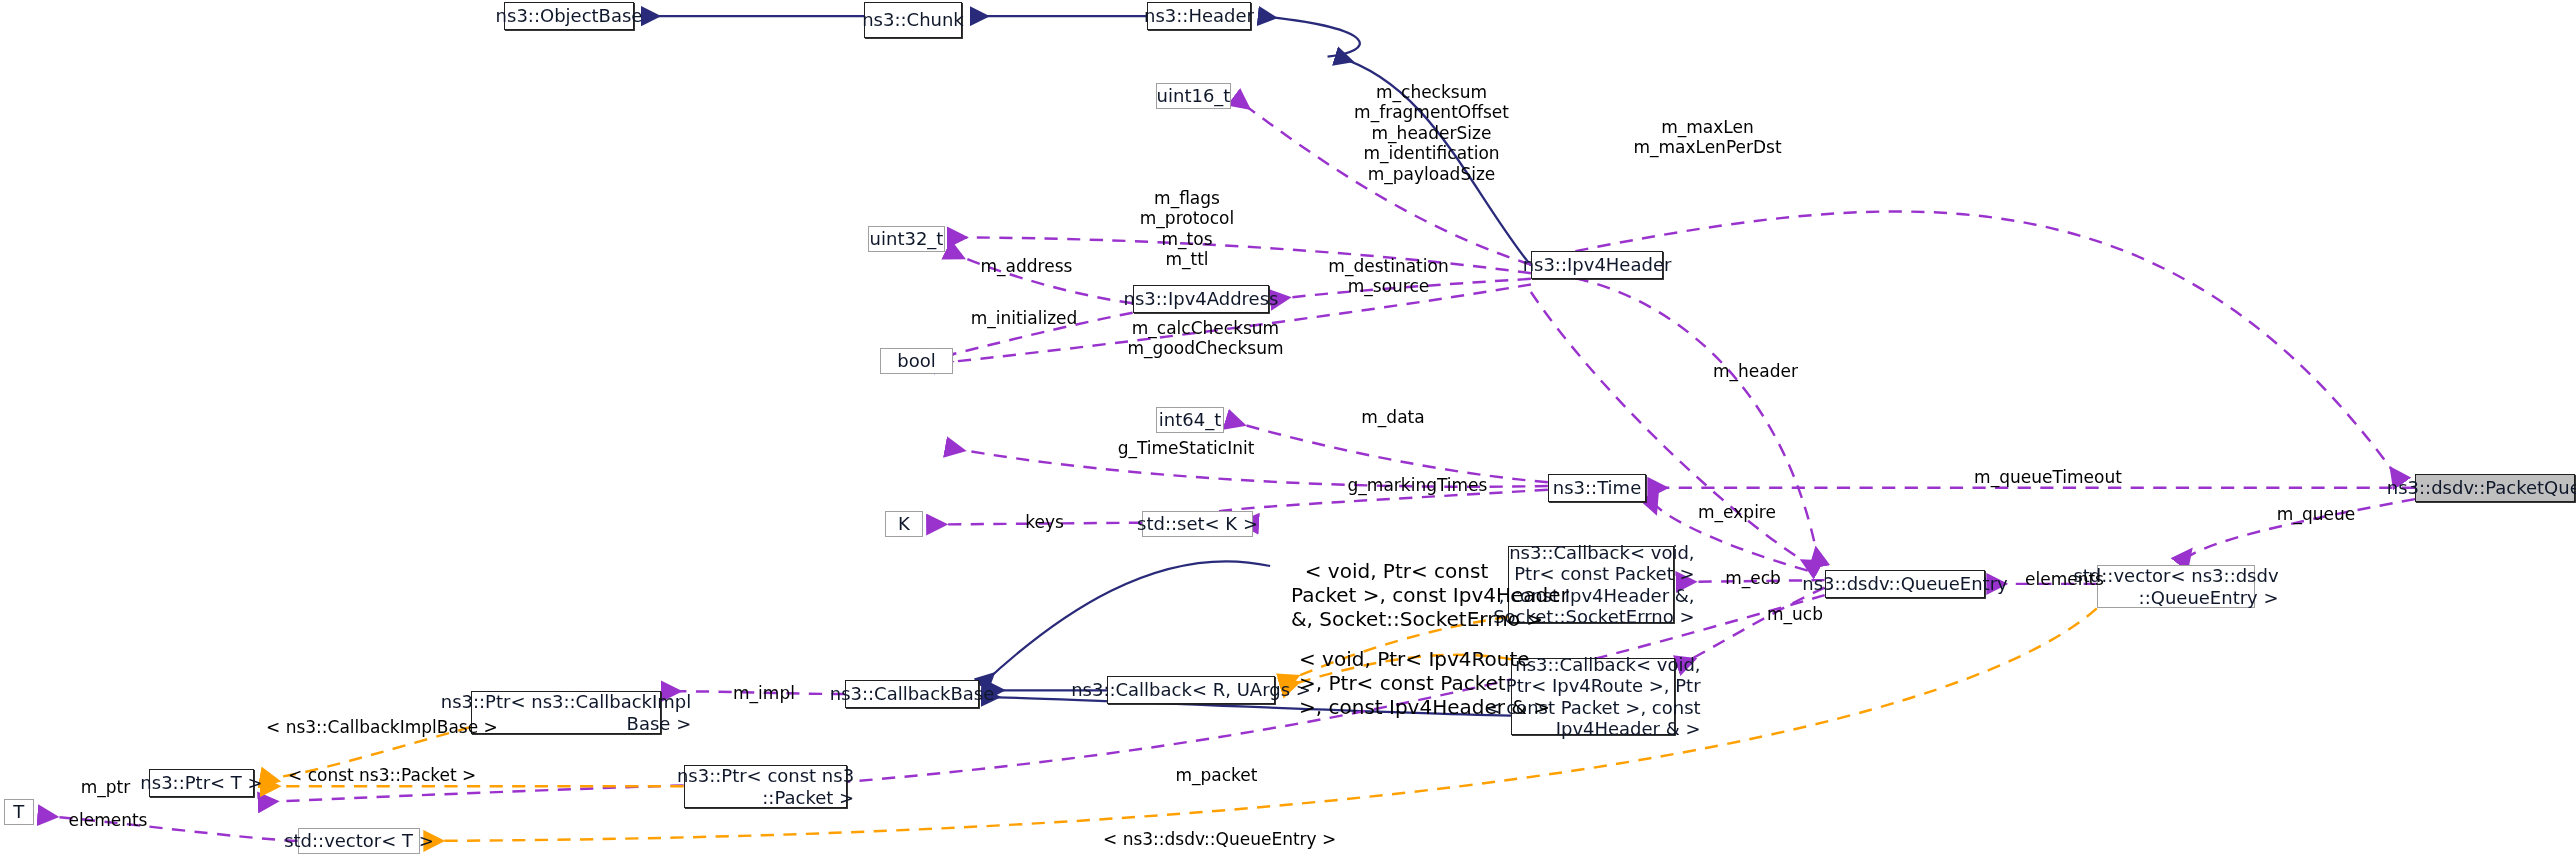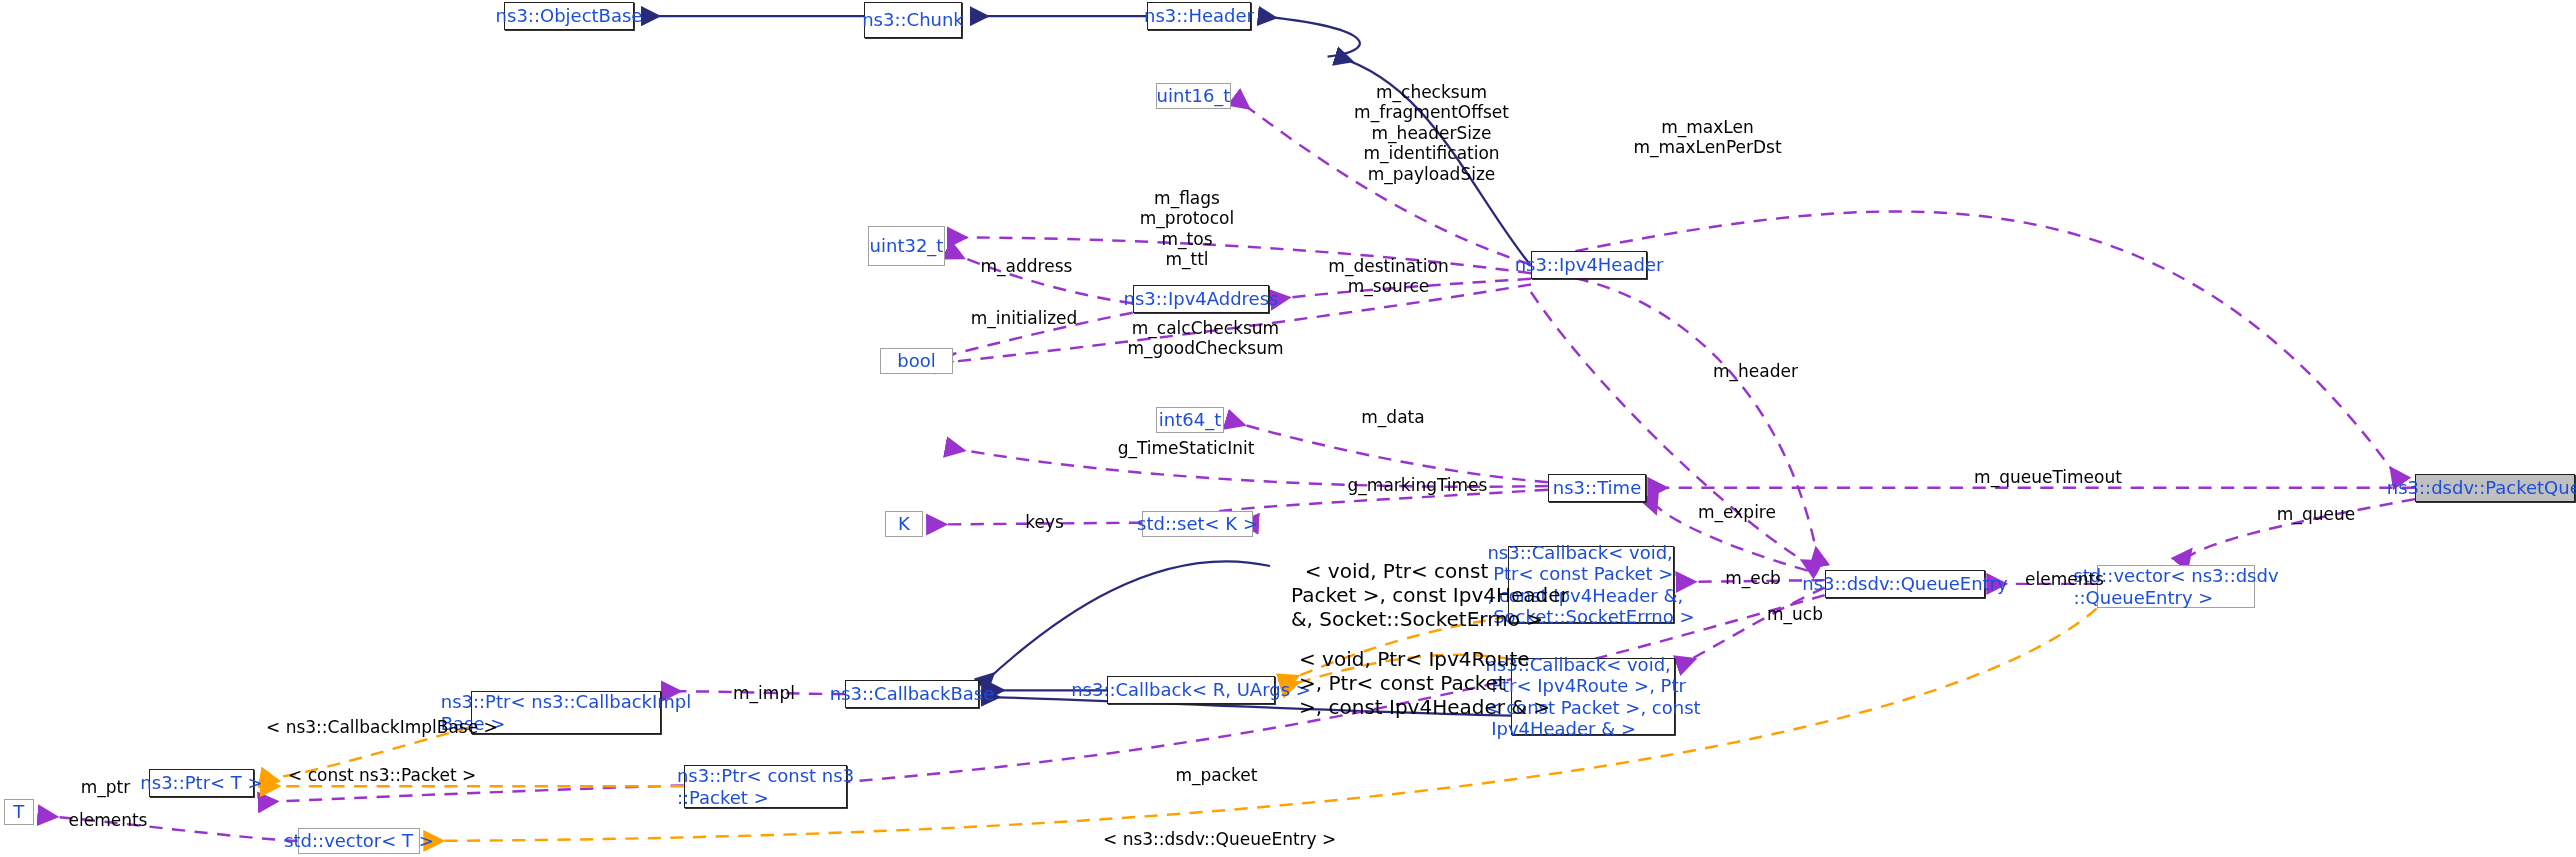--- a/index.html
+++ b/index.html
@@ -1,20 +1,20 @@
 <!DOCTYPE html>
 <html style="font-size:15px"><head>
 <meta charset="utf-8">
 <style>
   html,body{margin:0;padding:0;background:#ffffff;}
   body{font-family:"DejaVu Sans", sans-serif;}
   #stage{position:relative;width:2576px;height:858px;background:#fff;overflow:hidden;}
   svg.edges{position:absolute;left:0;top:0;width:2576px;height:858px;}
   .node{position:absolute;box-sizing:border-box;display:flex;align-items:center;justify-content:center;
-        text-align:left;line-height:1.18;white-space:pre;color:#1d4ed8;background:#fff;}
+        text-align:right;line-height:1.18;white-space:pre;color:#0f172a;background:#fff;}
   .node.plain{border:0.9px solid #a0a0a0;font-size:18px;}
   .node.strong{border:0.9px solid #202020;box-shadow:0.9px 0.9px 0 0 #202020;font-size:18px;}
   .node.current{border:0.9px solid #202020;box-shadow:0.9px 0.9px 0 0 #202020;background:#c0c0c0;font-size:18px;}
   .elabel{position:absolute;font-size:17px;color:#000;white-space:pre;text-align:center;line-height:1.2;}
   .elabel.tpl{font-size:20px;}
 </style>
 </head>
 <body>
 
 <div id="stage">
@@ -75,22 +75,22 @@
       <path d="M 726 835 L 278 835"></path>
       <path d="M 2227 646 C 2100 760 1600 888 452 893"></path>
     </g>
   </svg>
 
   <div id="nodes">
       <div class="node strong" style="left: 504px; top: 1.9px; width: 130px; height: 28px;">ns3::ObjectBase</div>
       <div class="node strong" style="left: 864px; top: 1.9px; width: 98px; height: 36px;">ns3::Chunk</div>
       <div class="node strong" style="left: 1147px; top: 1.9px; width: 104px; height: 28px;">ns3::Header</div>
       <div class="node plain" style="left: 1156px; top: 83px; width: 75px; height: 26px;">uint16_t</div>
-      <div class="node plain" style="left: 868px; top: 226px; width: 77px; height: 40px;">uint32_t</div>
-      <div class="node strong" style="left: 1531px; top: 251px; width: 116px; height: 28px;">ns3::Ipv4Header</div>
+      <div class="node plain" style="left: 868px; top: 226px; width: 77px; height: 26px;">uint32_t</div>
+      <div class="node strong" style="left: 1531px; top: 251px; width: 132px; height: 28px;">ns3::Ipv4Header</div>
       <div class="node strong" style="left: 1133px; top: 285px; width: 136px; height: 28px;">ns3::Ipv4Address</div>
       <div class="node plain" style="left: 880px; top: 348px; width: 73px; height: 26px;">bool</div>
       <div class="node plain" style="left: 1156px; top: 407px; width: 68px; height: 26px;">int64_t</div>
       <div class="node strong" style="left: 1548px; top: 474px; width: 98px; height: 28px;">ns3::Time</div>
       <div class="node plain" style="left: 885px; top: 511px; width: 38px; height: 26px;">K</div>
       <div class="node plain" style="left: 1142px; top: 511px; width: 111px; height: 26px;">std::set&lt; K &gt;</div>
       <div class="node strong" style="left: 1508px; top: 546px; width: 166px; height: 77px;">ns3::Callback&lt; void,
  Ptr&lt; const Packet &gt;
 , const Ipv4Header &amp;,
  Socket::SocketErrno &gt;</div>

